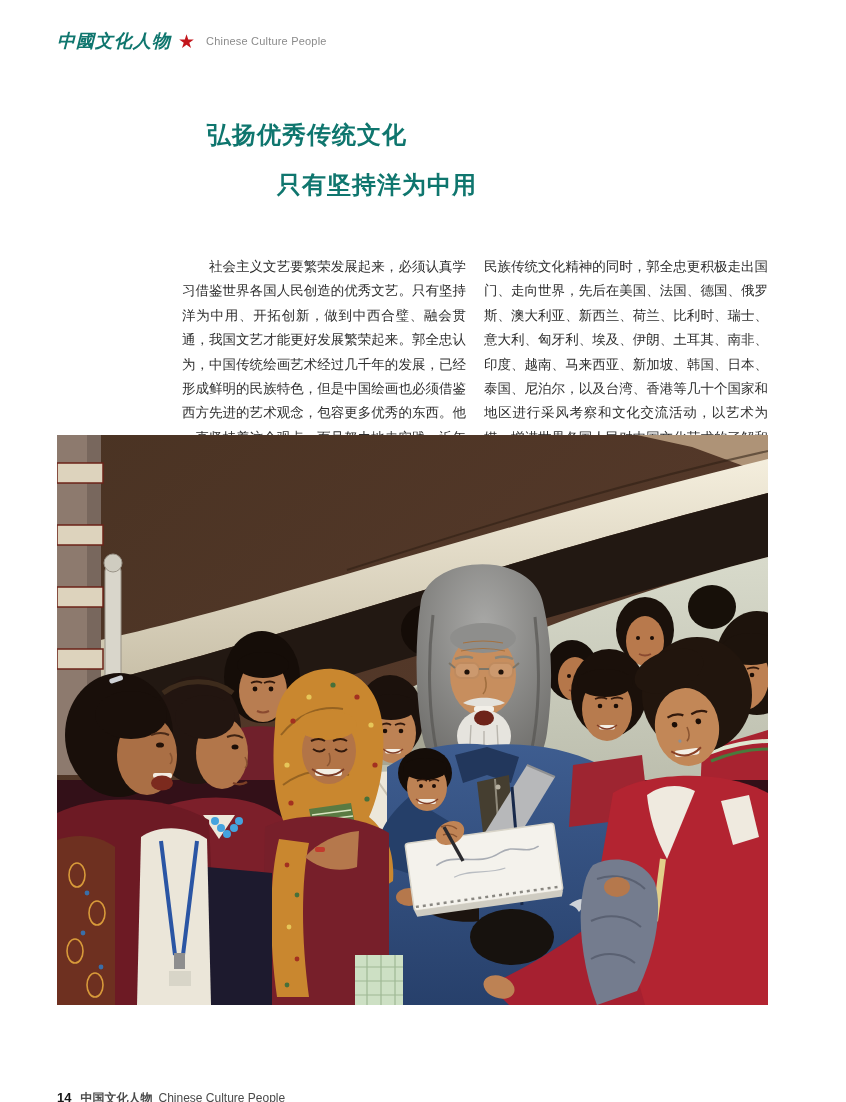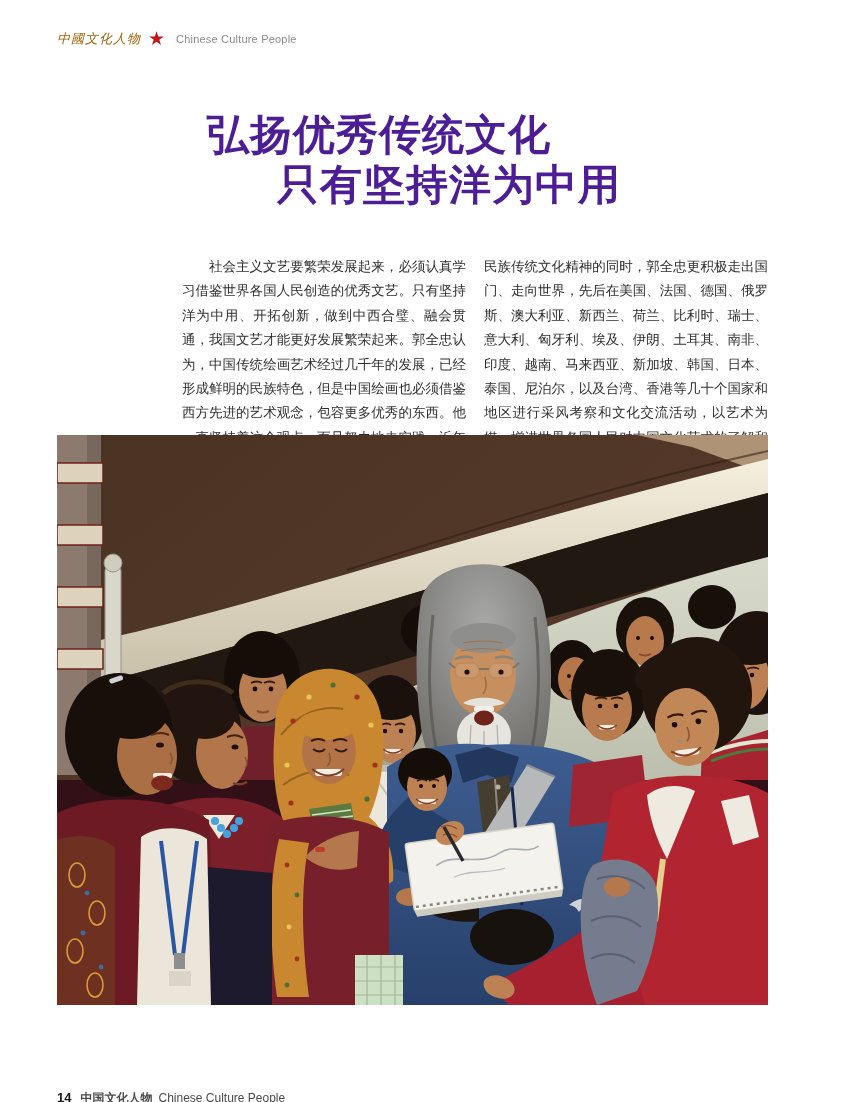--- a/index.html
+++ b/index.html
@@ -4,30 +4,30 @@
 <style>
   html,body{margin:0;padding:0;background:#e8e8e8;}
   .page{
     position:relative;width:846px;height:1102px;margin:0 auto;
     background:#ffffff;overflow:hidden;
     font-family:"Liberation Sans","DejaVu Sans",sans-serif;
   }
   
   .masthead{position:absolute;left:57px;top:29px;display:flex;align-items:center;}
   .logo-cn{
-    color:#a16207;font-family:"DejaVu Serif","Liberation Serif",serif;
-    font-weight:normal;font-style:italic;font-size:13px;letter-spacing:1px;white-space:nowrap;
+    color:#0f766e;font-family:"DejaVu Serif","Liberation Serif",serif;
+    font-weight:bold;font-style:italic;font-size:18px;letter-spacing:1px;white-space:nowrap;
   }
   .logo-star{color:#c3161c;font-size:19px;margin-left:7px;line-height:1;}
   .logo-en{color:#8b8b8b;font-size:11px;margin-left:11px;letter-spacing:.2px;}
   
   .title-block{
     position:absolute;left:207px;top:110px;
     font-family:"Liberation Serif","DejaVu Serif",serif;
-    font-weight:bold;color:#4c1d95;font-size:42px;line-height:50px;letter-spacing:1px;
+    font-weight:bold;color:#0f766e;font-size:24px;line-height:50px;letter-spacing:1px;
   }
   .title-line2{margin-left:70px;}
   
   .columns{position:absolute;left:182px;top:255px;width:586px;display:flex;gap:18px;}
   .col{
     width:284px;font-family:"Liberation Serif","DejaVu Serif",serif;
     font-size:13.5px;line-height:24.4px;color:#2e2e2e;text-align:justify;
   }
   .col p{margin:0;}
   .col.first p{text-indent:2em;}

